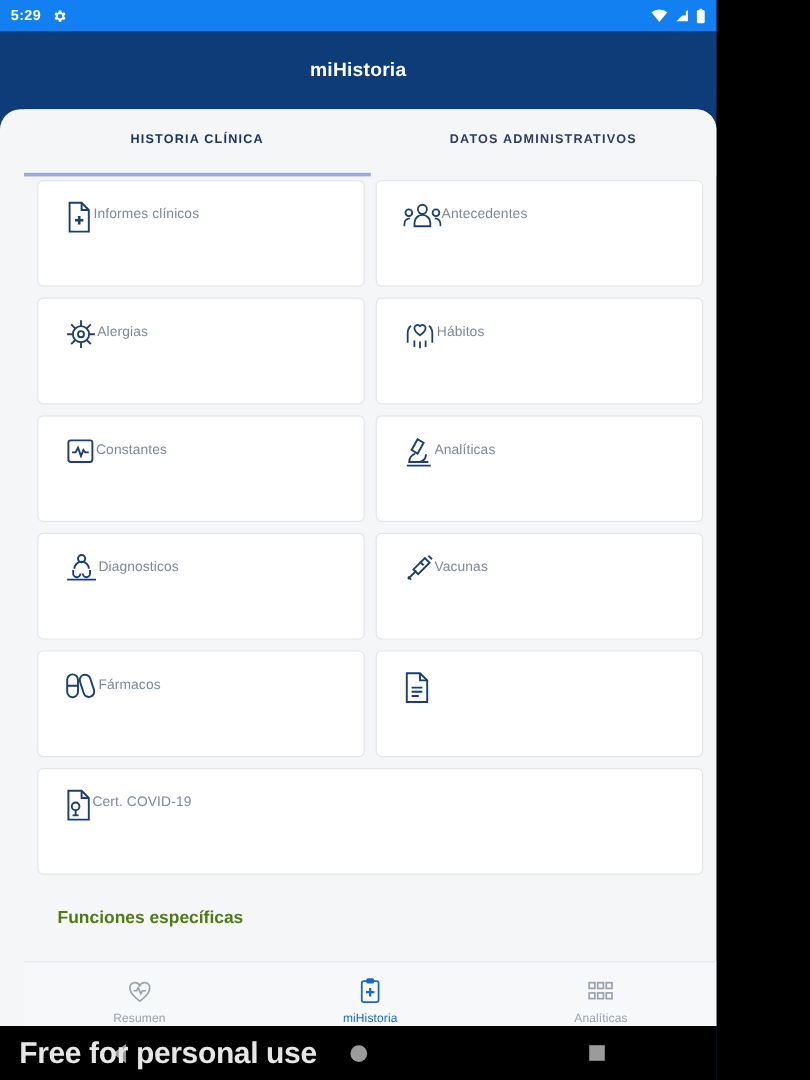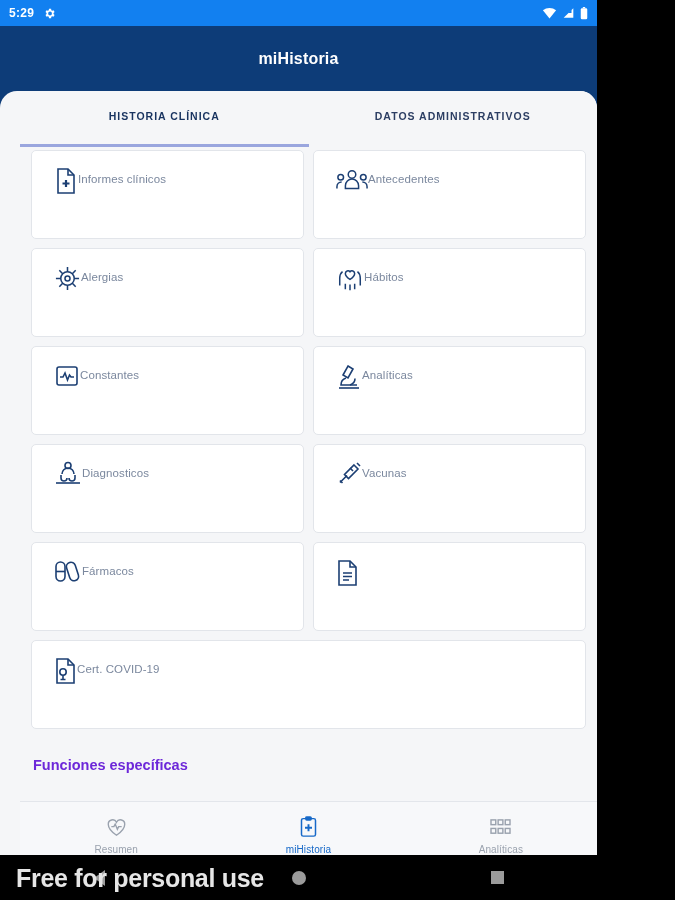--- a/index.html
+++ b/index.html
@@ -105,24 +105,24 @@
   .card.wide { grid-column: 1 / -1; }
   .card-icon { height: 30px; color: #1c3f73; }
   .card-label {
     margin-top: 6px;
     font-size: 11.5px;
     color: #7b889e;
     letter-spacing: .1px;
   }
 
   .section-title {
-    margin: 28px 2px 0 2px;
+    margin: 28px 2px 0 17px;
     font-size: 14.5px;
     font-weight: bold;
-    color: #6d28d9;
+    color: #4d7c0f;
   }
 
   
   .bottomnav {
     flex: 0 0 54px;
     background: #f7f8fa;
     border-top: 1px solid #e3e6eb;
     display: flex;
   }
   .navitem {

